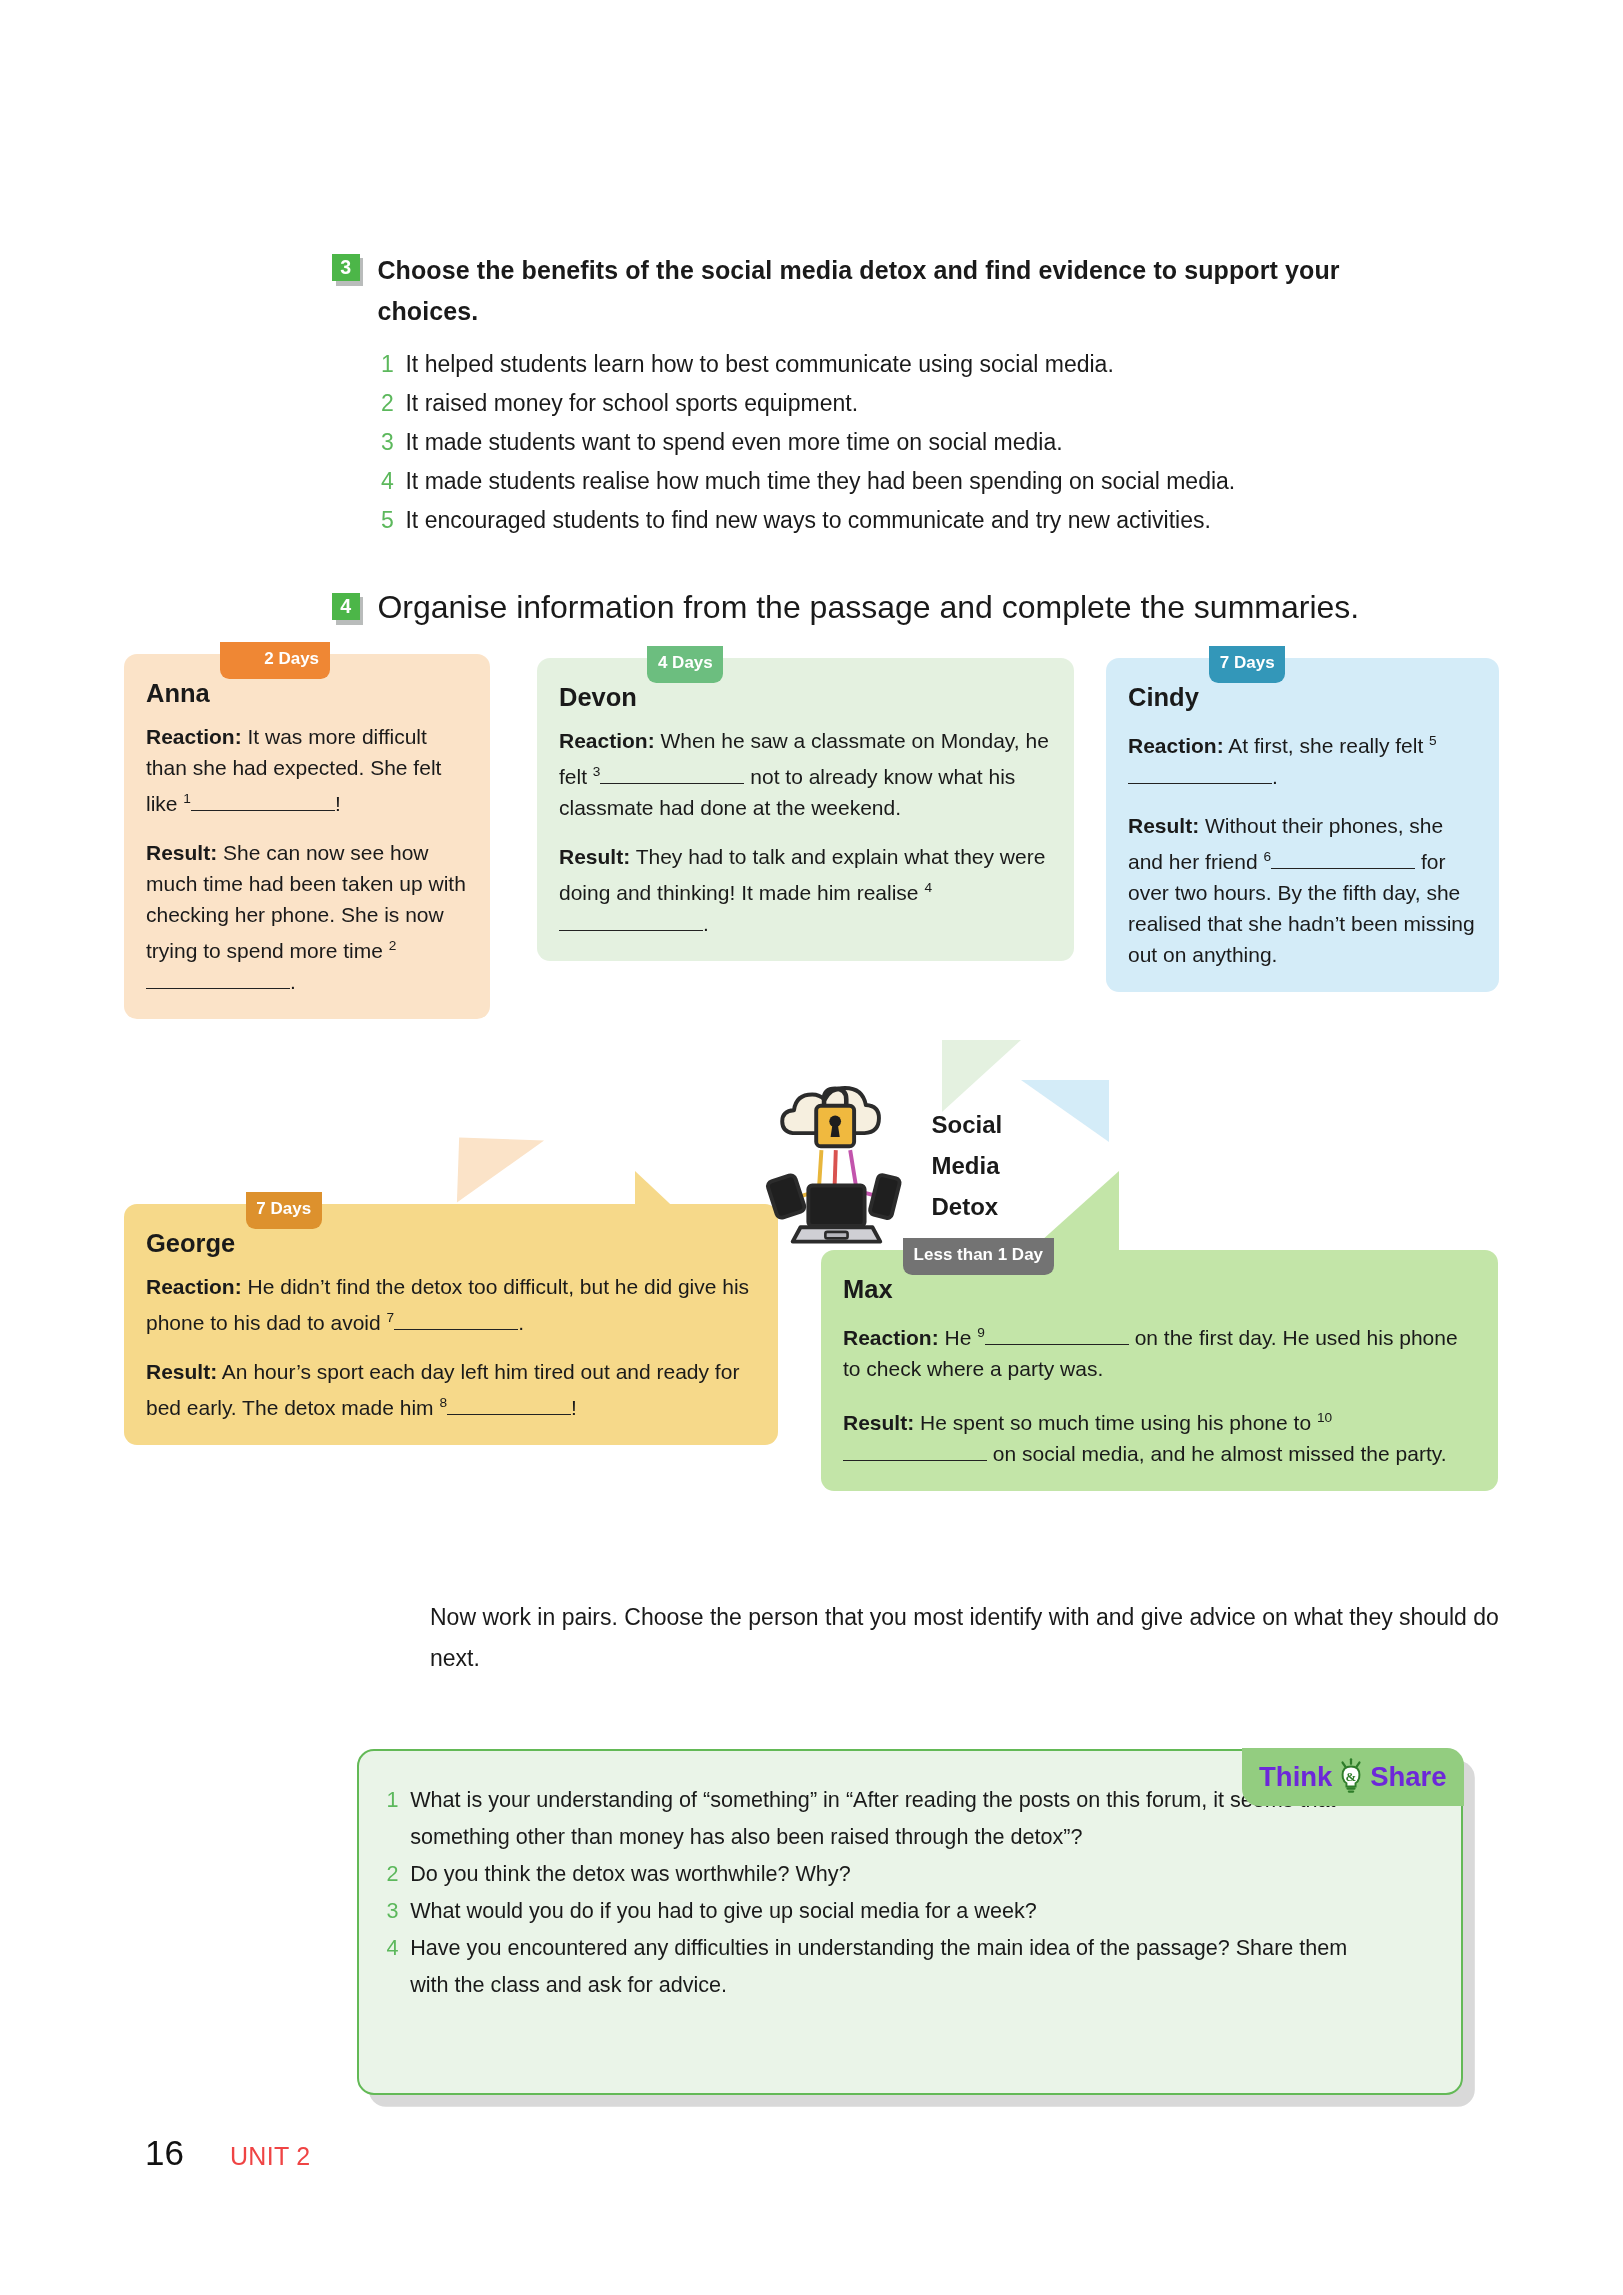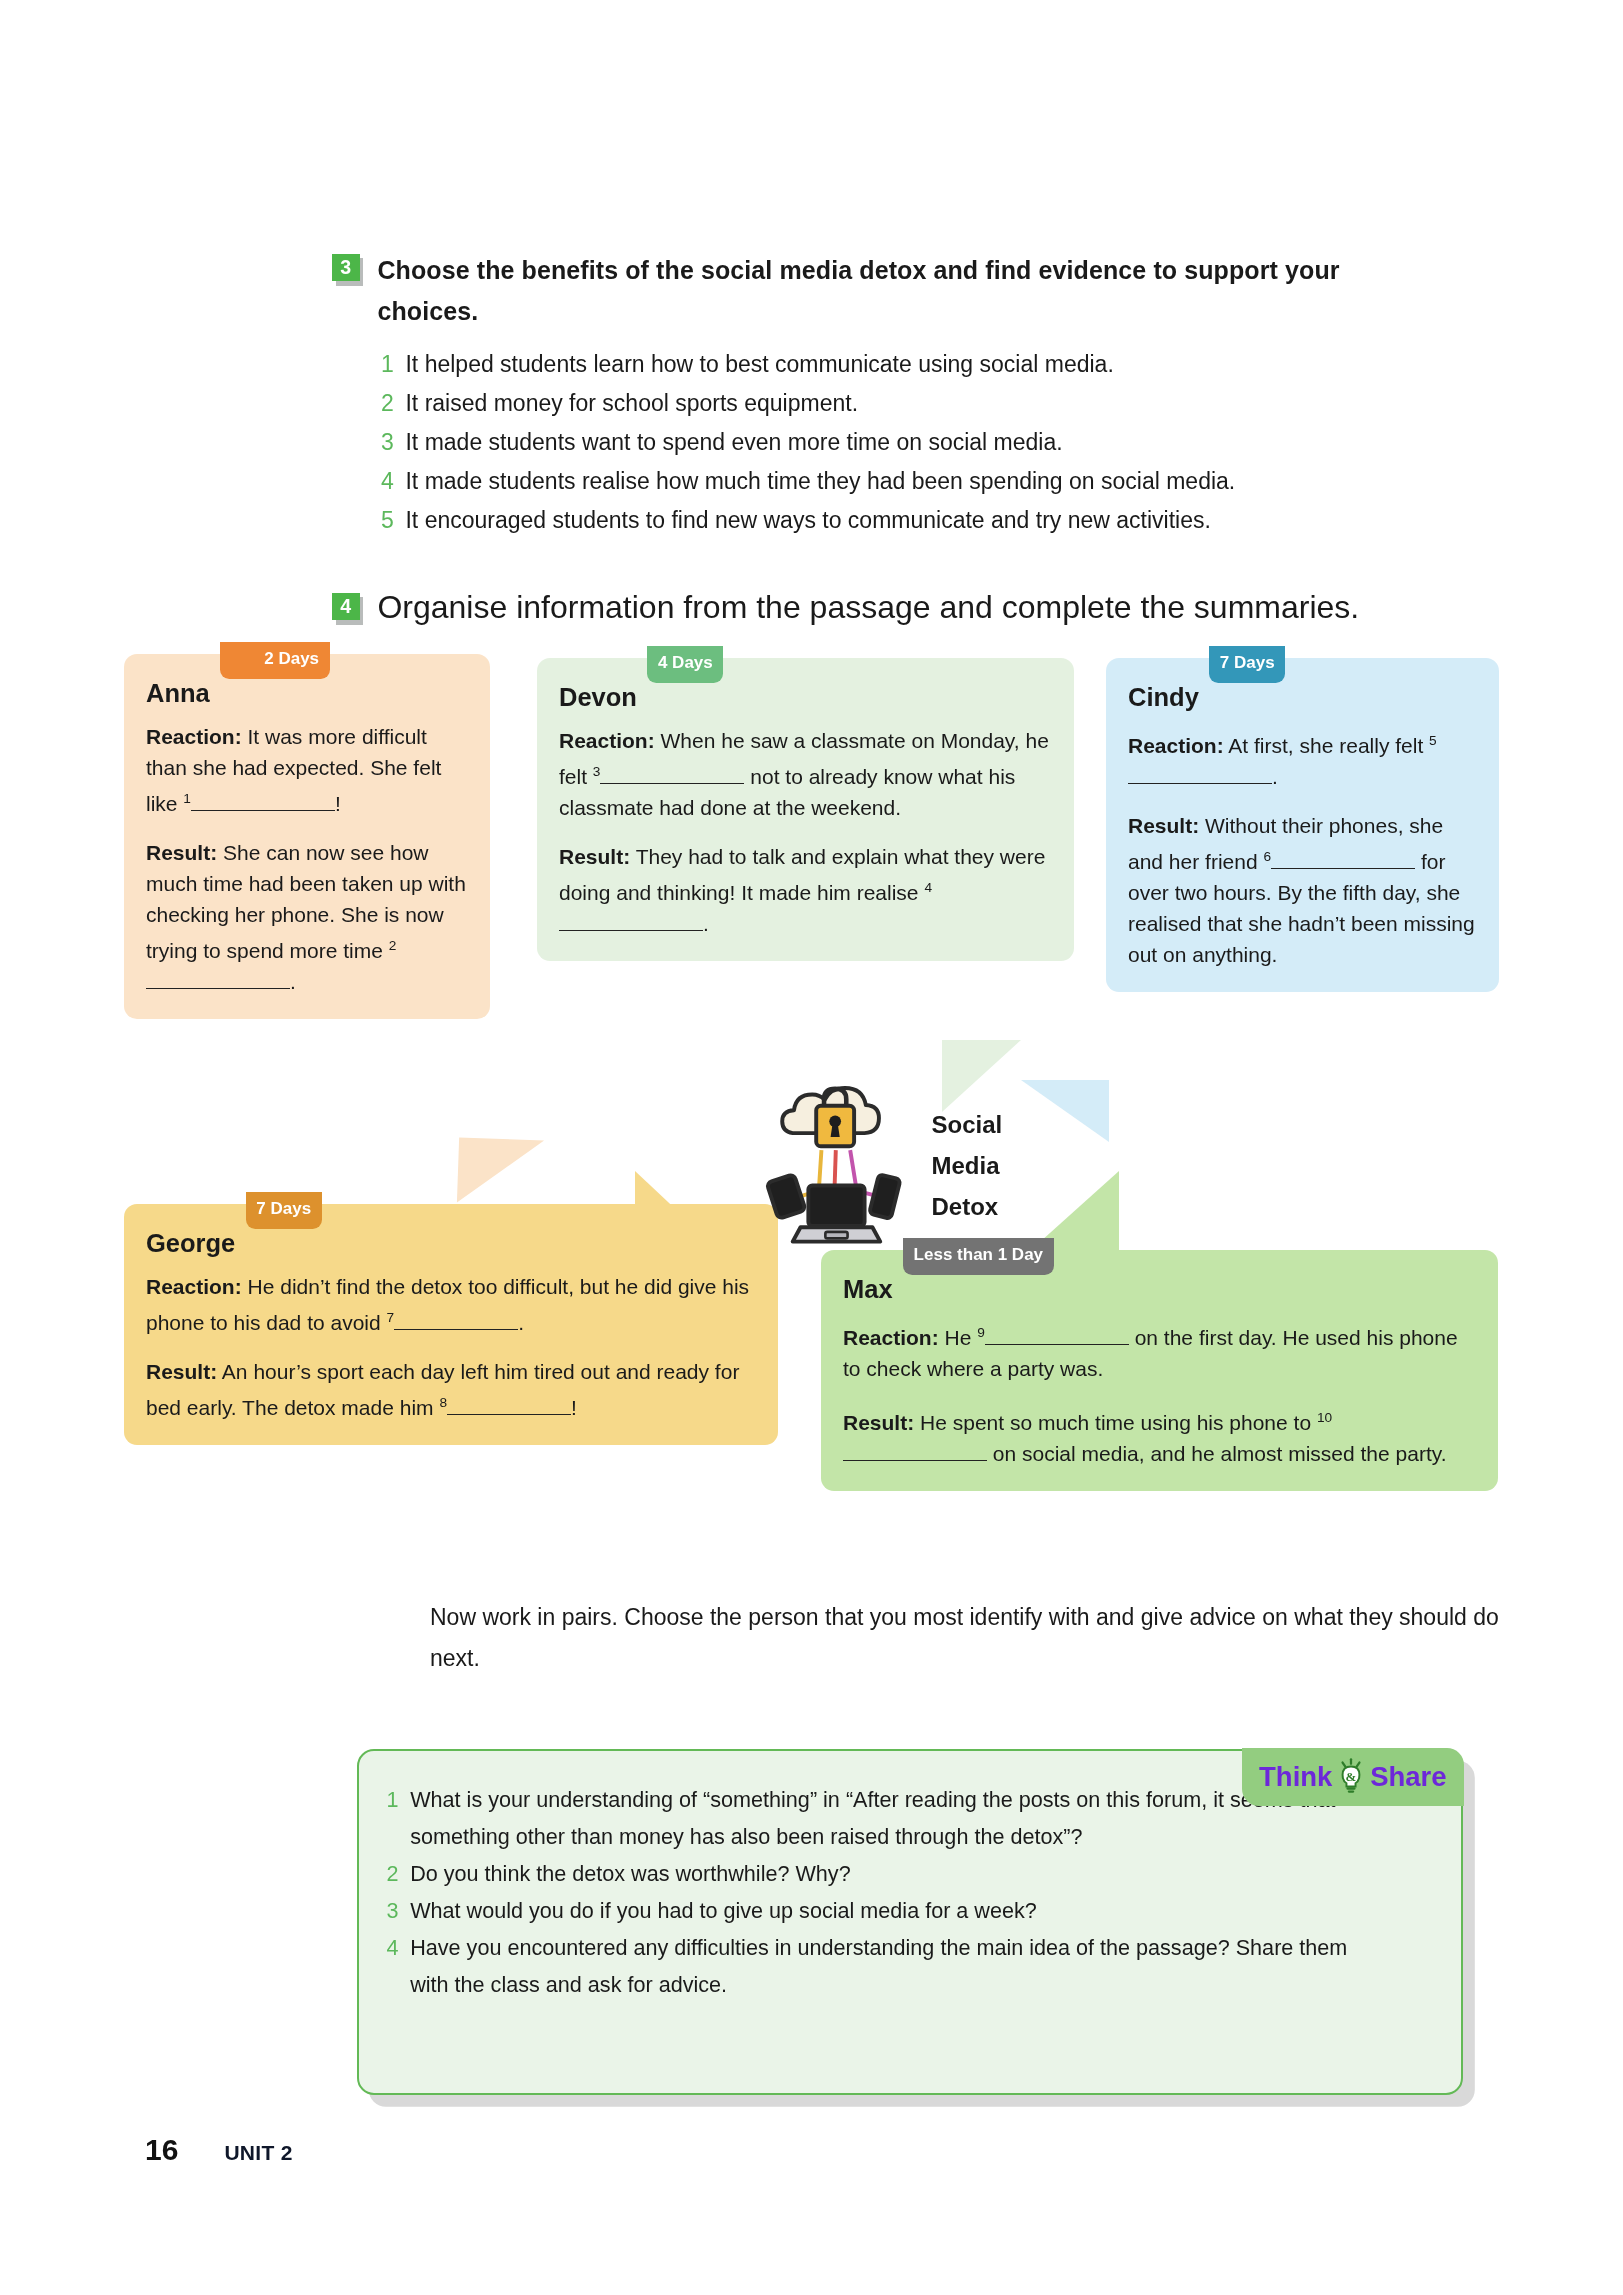--- a/index.html
+++ b/index.html
@@ -288,22 +288,22 @@
 
   
   #footer {
     position: absolute;
     left: 145px;
     top: 2133px;
     display: flex;
     align-items: baseline;
     gap: 46px;
   }
-  #page-number { font-size: 30px; font-weight: bold; color: #111; }
-  #unit-label { font-size: 21px; font-weight: bold; color: #0f172a; letter-spacing: 0.3px; }
+  #page-number { font-size: 35px; font-weight: normal; color: #111; }
+  #unit-label { font-size: 25px; font-weight: normal; color: #ef4444; letter-spacing: 0.3px; }
 </style>
 </head>
 <body>
 
 <div id="exercise3">
   <div class="ex-head">
     <div class="ex-badge">
       <div class="shadow"></div>
       <div class="face">3</div>
     </div>

